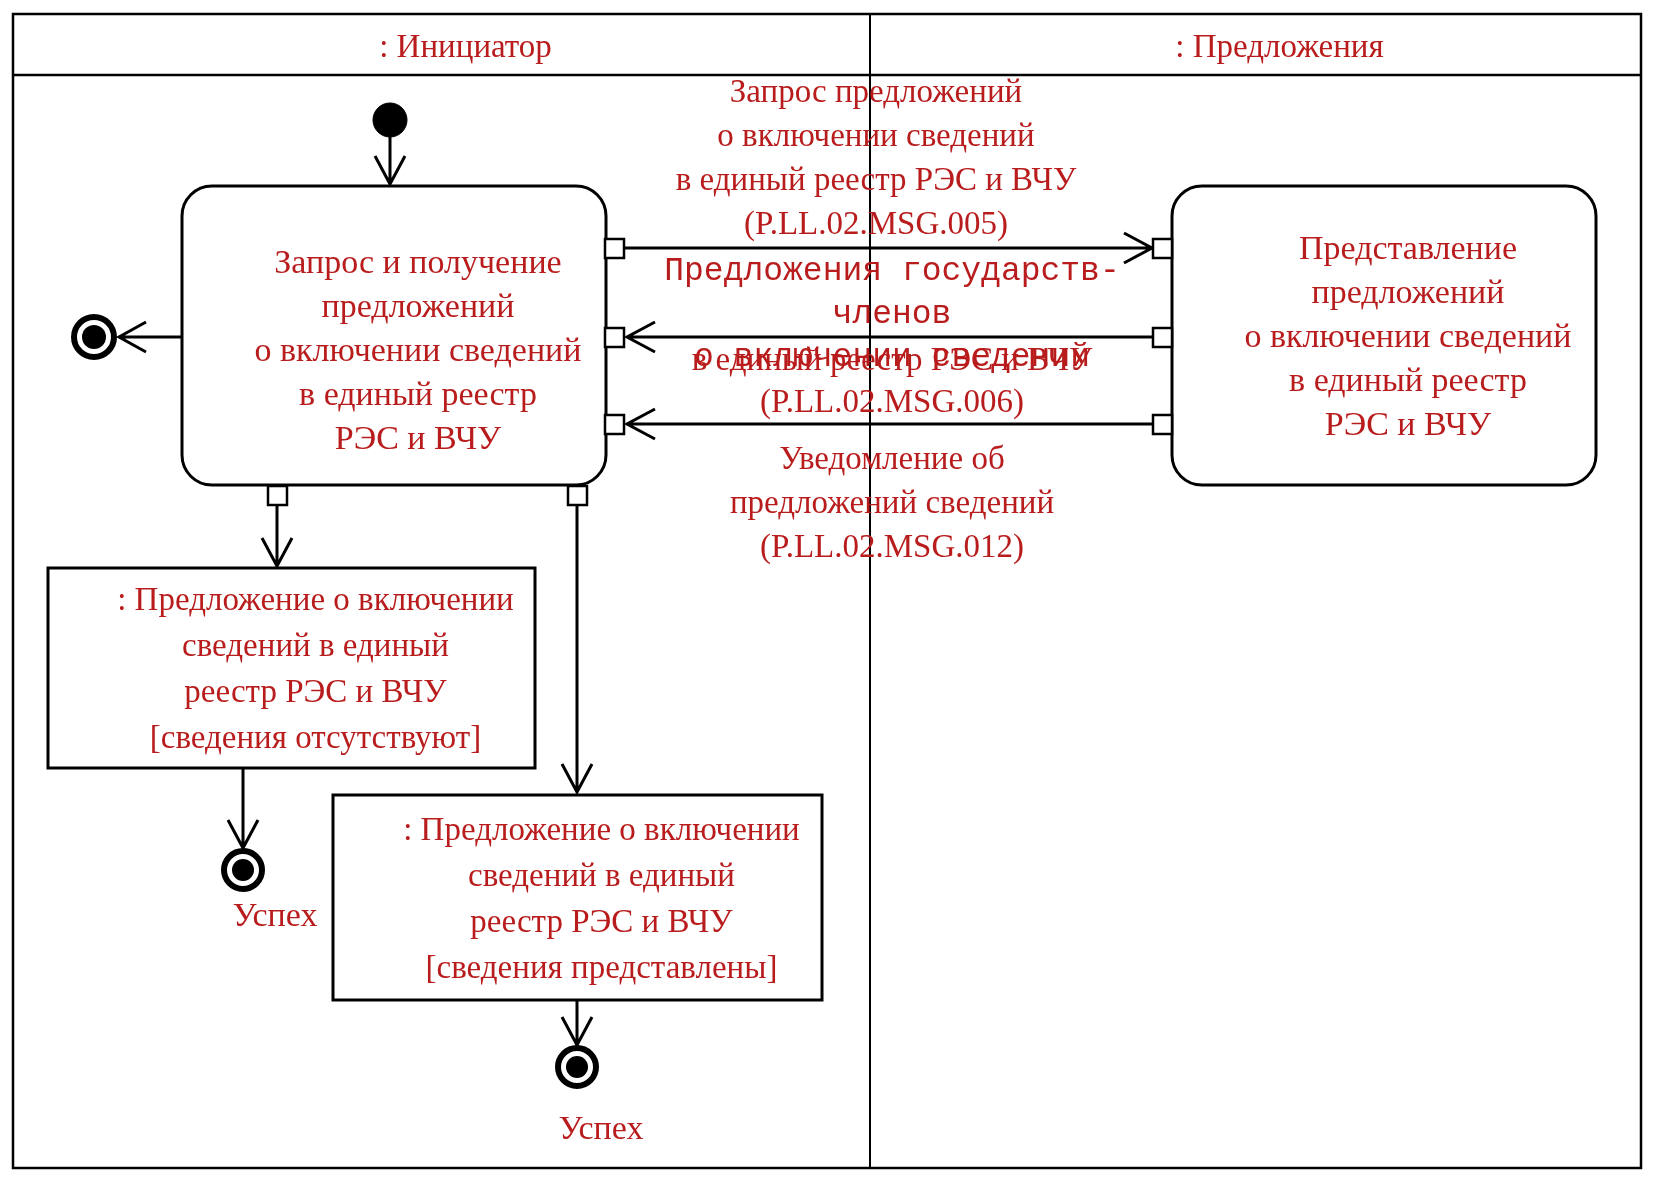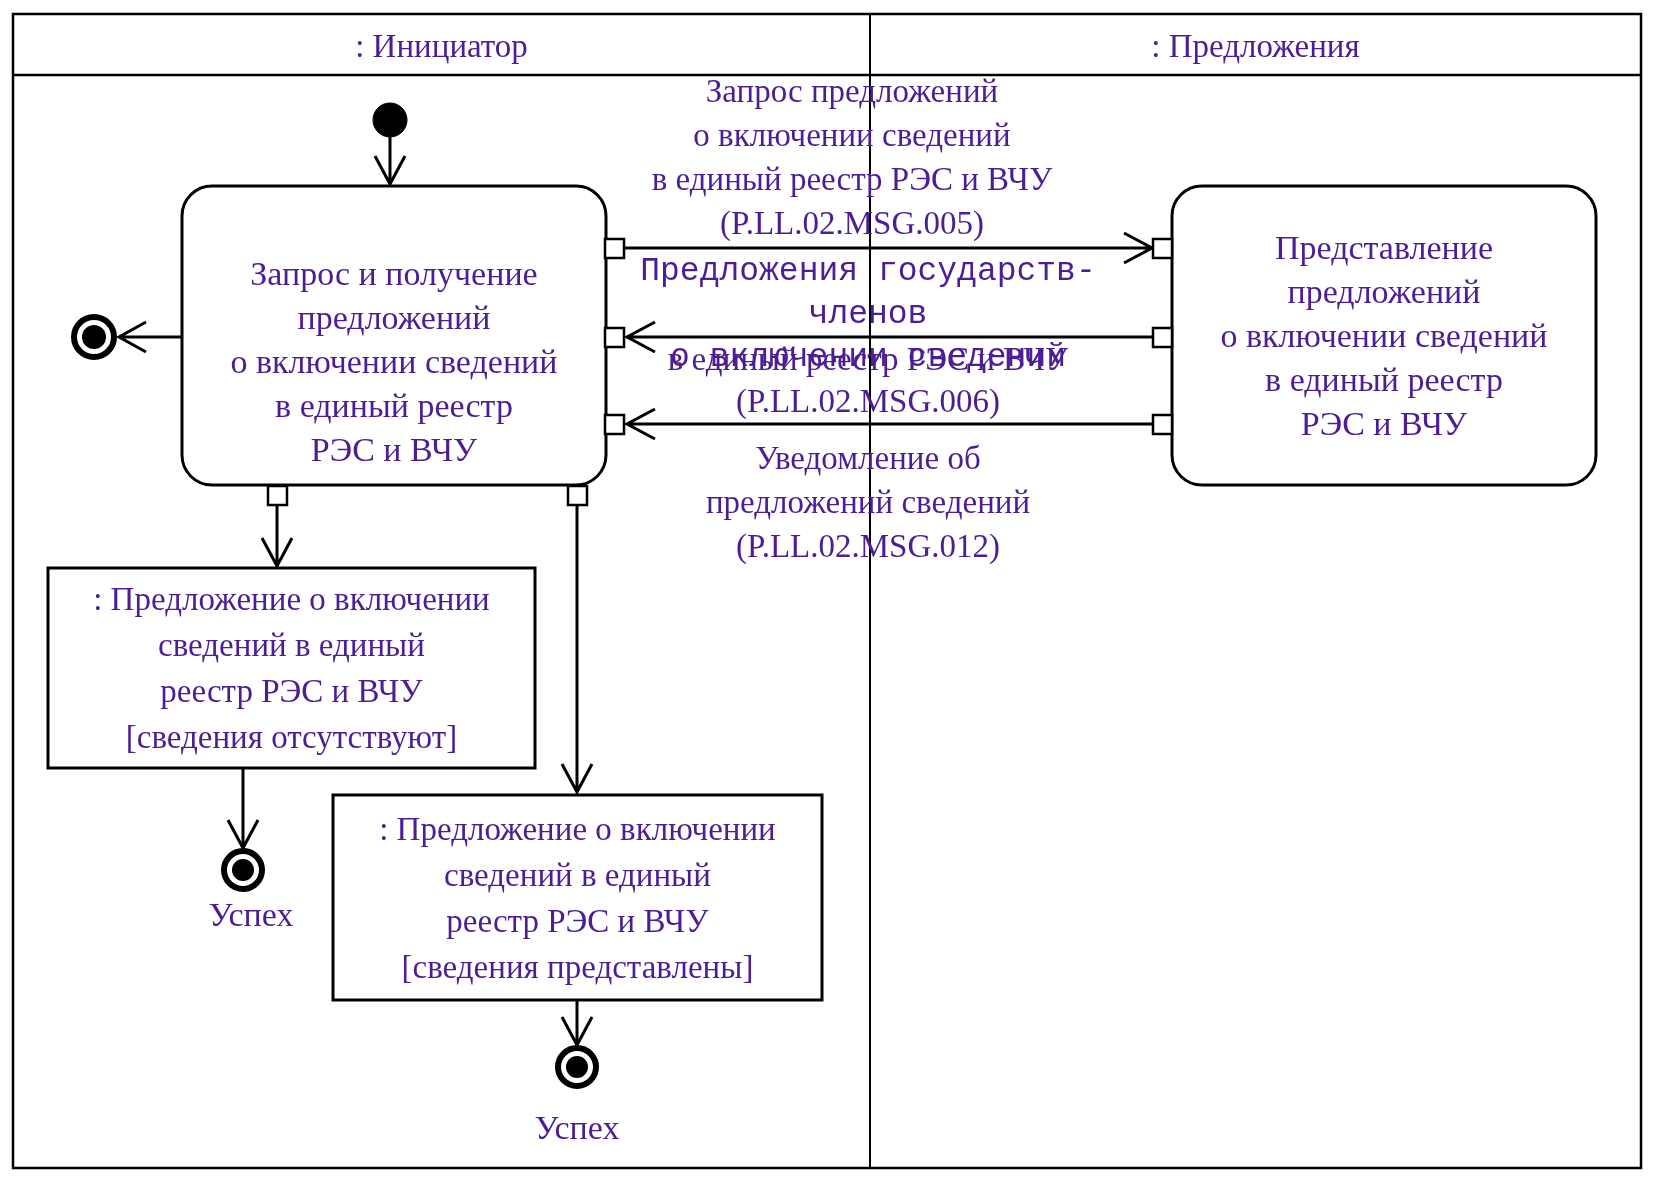--- a/index.html
+++ b/index.html
@@ -10,21 +10,22 @@
     color:#000000;
     font-family:"Liberation Serif", serif;
     overflow:hidden;
   }
   svg.layer { position:absolute; left:0; top:0; width:1654px; height:1181px; }
   .txt {
     position:absolute;
     display:flex; align-items:center; justify-content:center;
     text-align:center;
     white-space:pre-line;
-    color:#4c1d95;
+    color:#b91c1c;
+    margin-left:24px;
   }
   .lane-title   { font-size:33px; line-height:40px; }
   .node-label   { font-size:34px; line-height:44px; }
   .obj-label    { font-size:33px; line-height:46px; }
   .msg-label    { font-size:33px; line-height:44px; }
   .msg-label-2a { font-size:33px; line-height:43px; align-items:flex-start; }
   .msg-label-2b { font-size:33px; line-height:42px; align-items:flex-start; }
   .side-label   { font-size:34px; line-height:46px; }
 </style>
 </head>
@@ -76,21 +77,21 @@
       <rect x="1153" y="328" width="19" height="19"></rect>
       <rect x="1153" y="415" width="19" height="19"></rect>
       <rect x="268" y="486" width="19" height="19"></rect>
       <rect x="568" y="486" width="19" height="19"></rect>
     </g>
   </svg>
 
   <div class="txt lane-title" style="left:13px; top:22px; width:857px; height:48px;">: Инициатор</div>
   <div class="txt lane-title" style="left:870px; top:22px; width:771px; height:48px;">: Предложения</div>
 
-  <div class="txt node-label" style="left:182px; top:200px; width:424px; height:324px;">Запрос и получение
+  <div class="txt node-label" style="left:182px; top:188px; width:424px; height:324px;">Запрос и получение
 предложений
 о включении сведений
 в единый реестр
 РЭС и ВЧУ</div>
   <div class="txt node-label" style="left:1172px; top:186px; width:424px; height:299px;">Представление
 предложений
 о включении сведений
 в единый реестр
 РЭС и ВЧУ</div>
 

